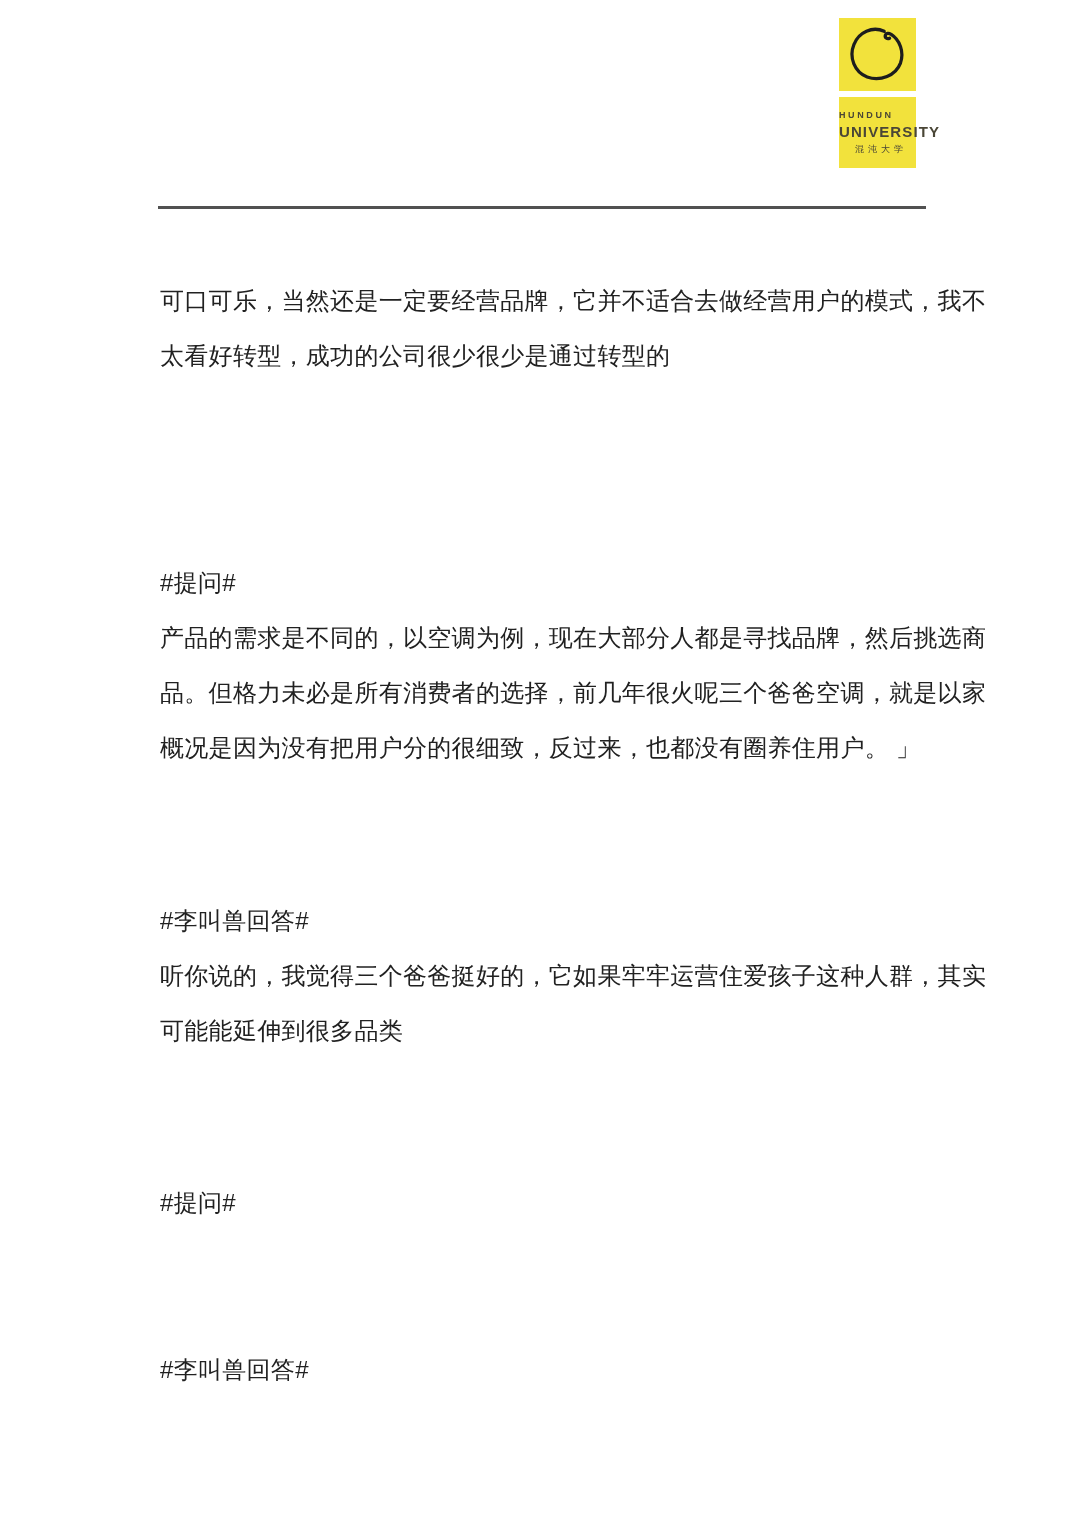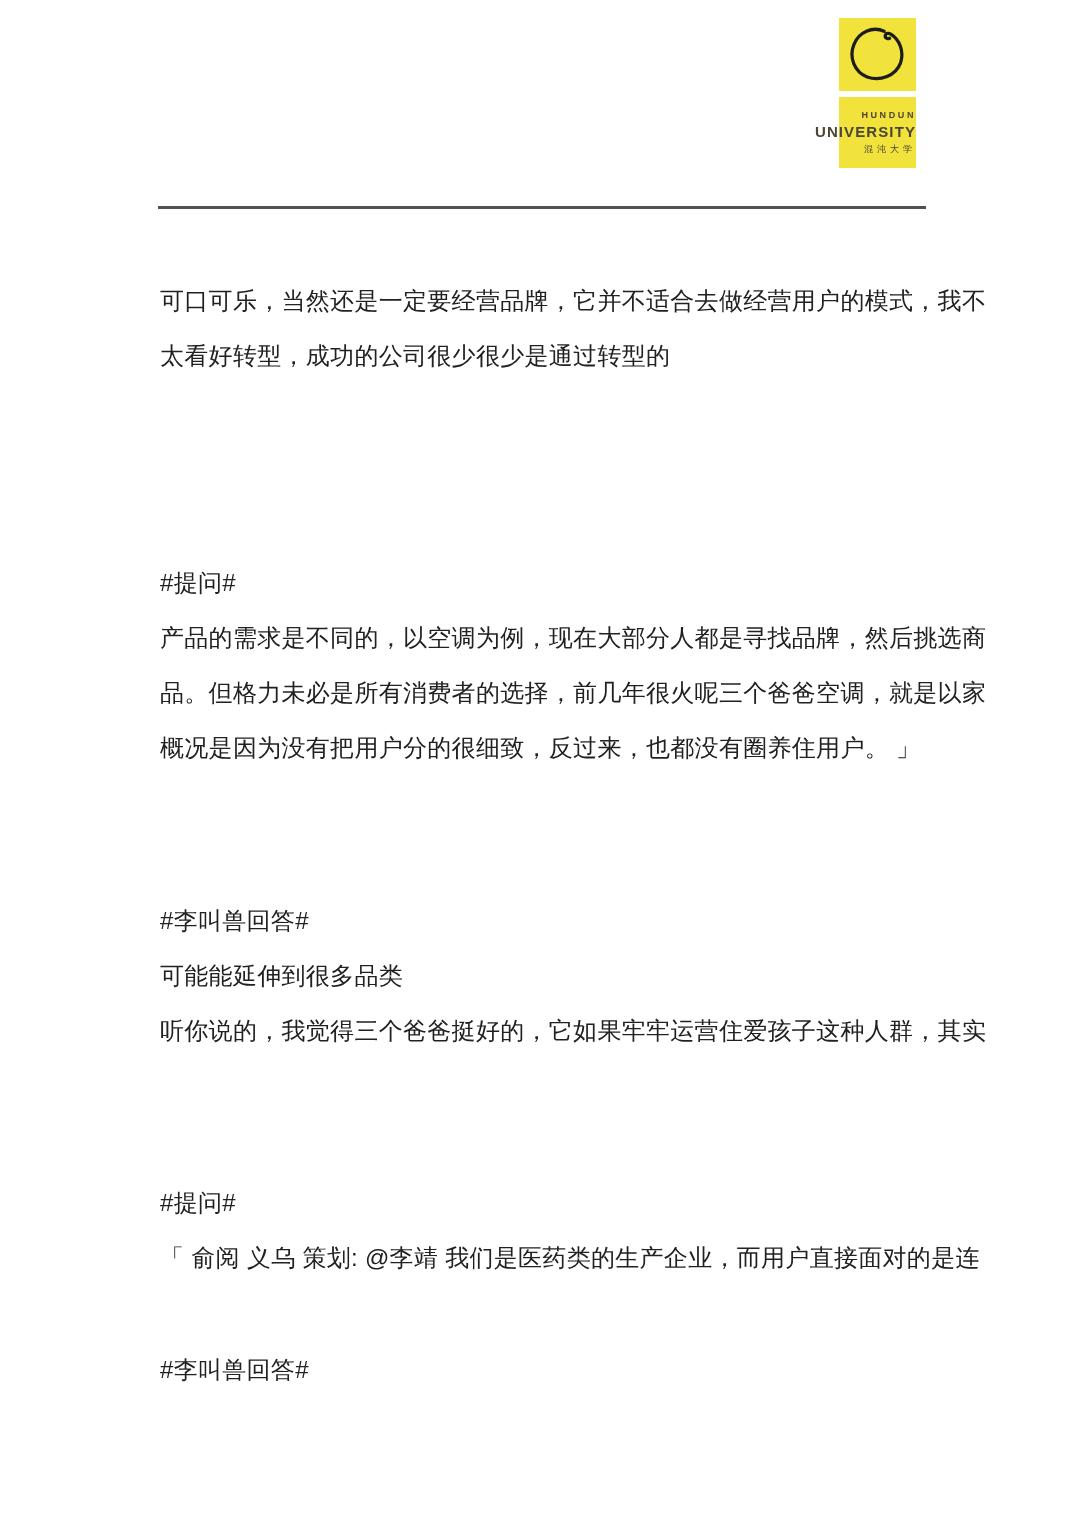--- a/index.html
+++ b/index.html
@@ -28,21 +28,21 @@
     height: 73px;
     display: flex;
     align-items: center;
     justify-content: center;
   }
   .logo-square.bottom {
     margin-top: 6px;
     height: 71px;
     display: flex;
     flex-direction: column;
-    align-items: flex-end;
+    align-items: flex-start;
     justify-content: center;
     gap: 3px;
   }
   .logo-en1 {
     font-size: 9px;
     font-weight: bold;
     letter-spacing: 2.6px;
     color: #4a4636;
     white-space: nowrap;
   }
@@ -126,26 +126,25 @@
 
   <div class="block block-q1">
     <div class="line">#提问#</div>
     <div class="line">产品的需求是不同的，以空调为例，现在大部分人都是寻找品牌，然后挑选商</div>
     <div class="line">品。但格力未必是所有消费者的选择，前几年很火呢三个爸爸空调，就是以家</div>
     <div class="line">概况是因为没有把用户分的很细致，反过来，也都没有圈养住用户。 」</div>
   </div>
 
   <div class="block block-a1">
     <div class="line">#李叫兽回答#</div>
+    <div class="line">听你说的，我觉得三个爸爸挺好的，它如果牢牢运营住爱孩子这种人群，其实</div>
     <div class="line">可能能延伸到很多品类</div>
-    <div class="line">听你说的，我觉得三个爸爸挺好的，它如果牢牢运营住爱孩子这种人群，其实</div>
   </div>
 
   <div class="block block-q2">
     <div class="line">#提问#</div>
-    <div class="line">「 俞阅 义乌 策划: @李靖 我们是医药类的生产企业，而用户直接面对的是连</div>
   </div>
 
   <div class="block block-a2">
     <div class="line">#李叫兽回答#</div>
   </div>
 
 </div>
 
 </body></html>

